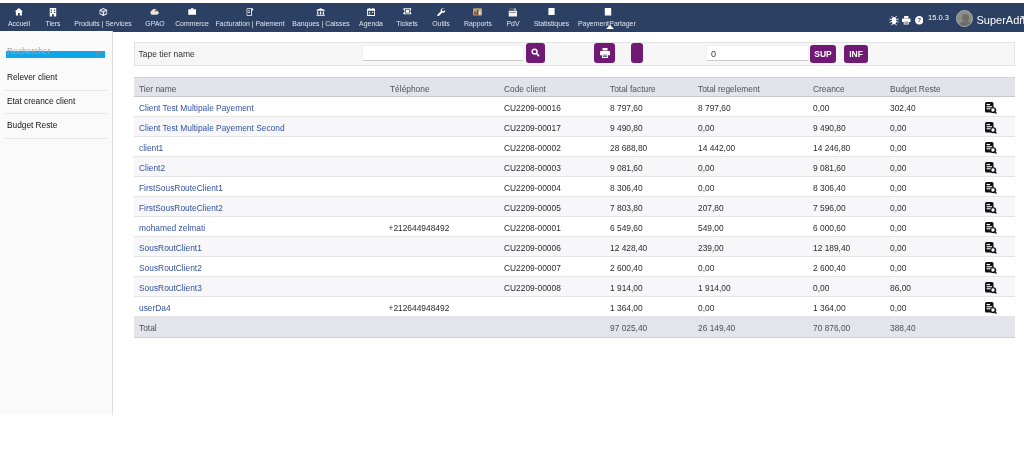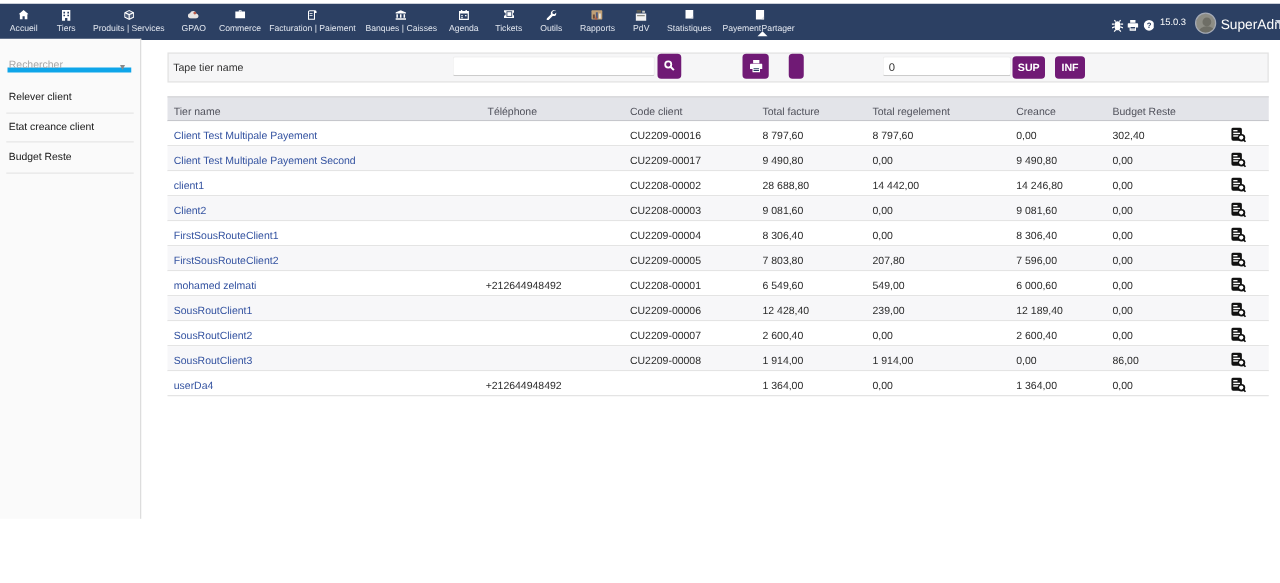--- a/index.html
+++ b/index.html
@@ -16,21 +16,21 @@
 .tr-ic { position:absolute; color:#fff; }
 .tr-ic svg { display:block; }
 #avatar { position:absolute; left:956px; top:10px; width:17px; height:17px; border-radius:50%; background:#8d8d85; overflow:hidden; border:1px solid #a5aab5; }
 #avatar .head { position:absolute; left:5px; top:3px; width:7px; height:7px; border-radius:50%; background:#6e6e66; }
 #avatar .body { position:absolute; left:2px; top:10px; width:13px; height:9px; border-radius:50% 50% 0 0; background:#6e6e66; }
 #superadmin { position:absolute; left:976.5px; top:13.5px; font-size:11px; color:#fdfdfd; }
 #version { position:absolute; left:928px; top:13px; font-size:7.5px; color:#fdfdfd; }
 
 
 #sidebar { position:absolute; left:0; top:31px; width:113px; height:384px; background:#fafafa; border-right:1px solid #ddd; }
-#sideselect { position:absolute; left:6px; top:44.5px; width:99px; height:13px; border-bottom:4px solid #0ea5e9; color:#a8a8a8; font-size:8.4px; line-height:13px; padding-left:1px; }
+#sideselect { position:absolute; left:6px; top:44.5px; width:99px; height:13px; border-bottom:7px solid #0ea5e9; color:#a8a8a8; font-size:8.4px; line-height:13px; padding-left:1px; }
 #sideselect .car { position:absolute; right:5px; top:2px; color:#8a8a8a; font-size:8px; }
 .sidelink { position:absolute; left:7px; font-size:8.3px; font-weight:normal; color:#151515; white-space:nowrap; }
 .sidesep { position:absolute; left:5px; width:102px; height:1px; background:#e6e6e6; }
 
 
 #toolbar { position:absolute; left:134px; top:42px; width:881px; height:24px; background:#f6f6f7; border:1px solid #e3e3e3; }
 #tb-label { position:absolute; left:138.5px; top:49px; font-size:8.5px; color:#333; }
 .tb-input { position:absolute; background:#fff; border:1px solid #f0f0f0; border-bottom:1px solid #ccc; border-radius:2px; font-size:9px; color:#333; }
 #tb-in1 { left:362px; top:45px; width:162px; height:16px; }
 #tb-in2 { left:706px; top:45px; width:103px; height:16px; line-height:16px; padding-left:4px; }
@@ -349,13 +349,20 @@
         <div class="cell" style="left:254.5px;">+212644948492</div>
         <div class="cell" style="left:476px;">1 364,00</div>
         <div class="cell" style="left:564px;">0,00</div>
         <div class="cell" style="left:679px;">1 364,00</div>
         <div class="cell" style="left:756px;">0,00</div>
         <svg class="ricon" width="13" height="13" viewBox="0 0 13 13">
           <use href="#doceye"></use>
         </svg>
       </div>
   </div>
+  <div id="totrow">
+    <div class="cell" style="left:5px;">Total</div>
+    <div class="cell" style="left:476px;">97 025,40</div>
+    <div class="cell" style="left:564px;">26 149,40</div>
+    <div class="cell" style="left:679px;">70 876,00</div>
+    <div class="cell" style="left:756px;">388,40</div>
+  </div>
 </div>
 
 </body></html>

